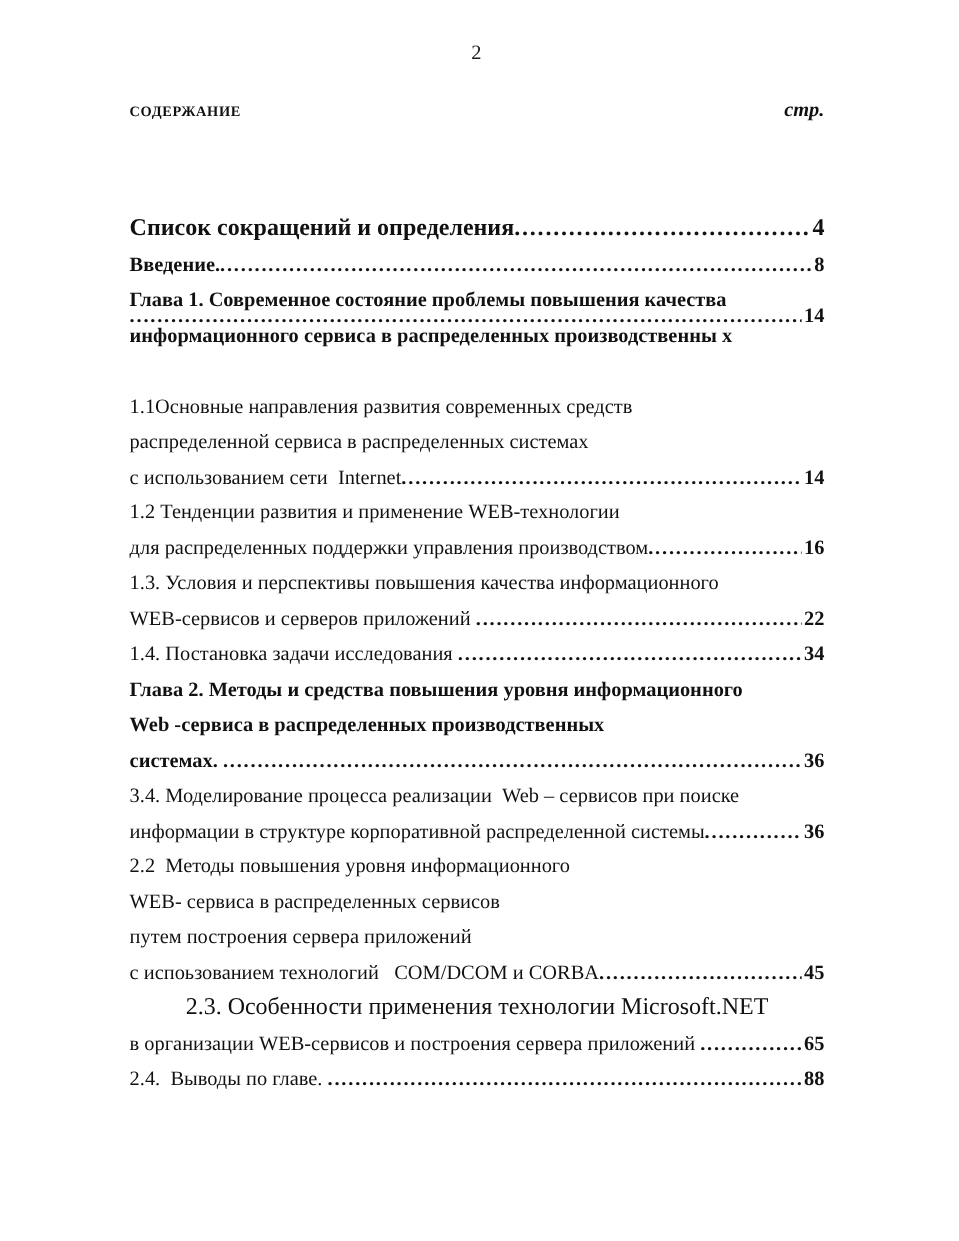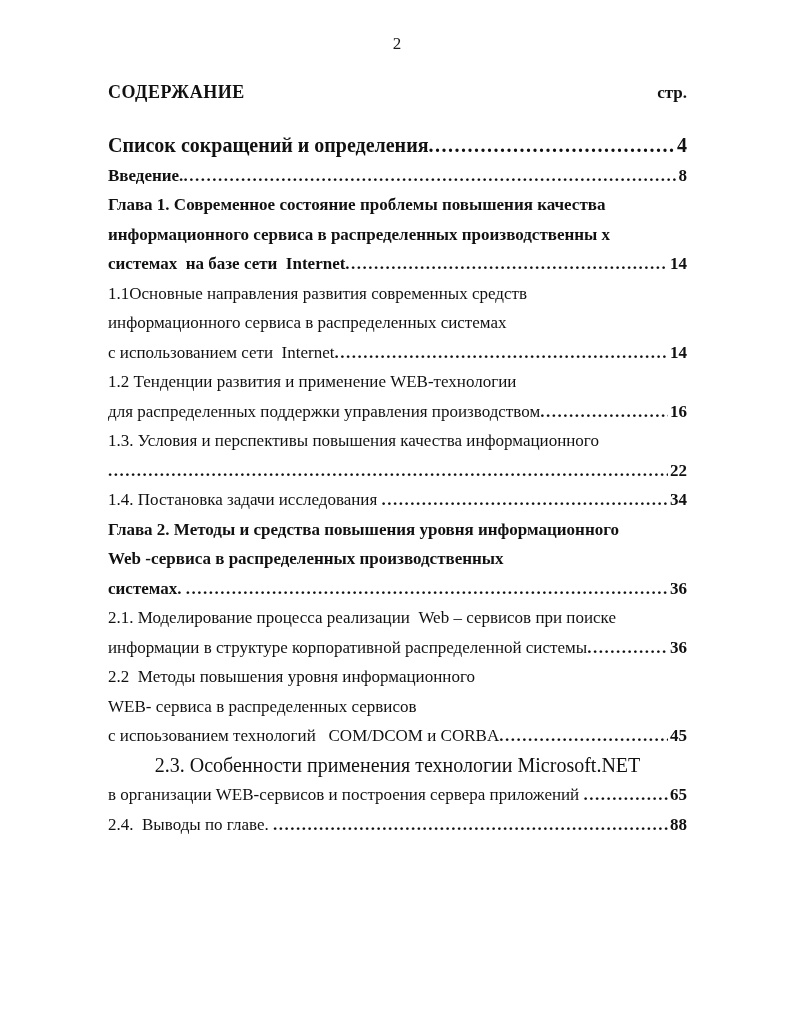--- a/index.html
+++ b/index.html
@@ -29,42 +29,44 @@
     color: #1a1a1a;
     height: 22px;
   }
   .header-row {
     margin-top: 26px;
     display: flex;
     justify-content: space-between;
     align-items: baseline;
   }
   .header-row .title {
-    font-size: 18px;
+    font-size: 12px;
     font-weight: bold;
     letter-spacing: 0.5px;
   }
   .header-row .pagecol {
     font-size: 17px;
     font-weight: bold;
+    font-style: italic;
   }
   .toc {
     margin-top: 28px;
   }
   .toc-line {
     display: flex;
     align-items: baseline;
     height: 29.5px;
     line-height: 29.5px;
     font-size: 17px;
     white-space: nowrap;
   }
   .toc-line .t {
     white-space: pre;
     flex: 0 0 auto;
+    margin-top: 46px;
   }
   .toc-line .dots {
     flex: 1 1 auto;
     overflow: hidden;
     letter-spacing: 1.5px;
     font-weight: bold;
   }
   .toc-line .pg {
     flex: 0 0 auto;
     font-weight: bold;
@@ -98,30 +100,29 @@
   </div>
       <div class="toc-line bold">
     <span class="t">Глава 1. Современное состояние проблемы повышения качества</span>
 
   </div>
       <div class="toc-line bold">
     <span class="t">информационного сервиса в распределенных производственны х</span>
 
   </div>
       <div class="toc-line bold">
-    <span class="t">системах  на базе сети  Internet</span>
     <span class="dots">........................................................................................................................................................................................................</span>
     <span class="pg"> 14</span>
   </div>
       <div class="toc-line">
     <span class="t">1.1Основные направления развития современных средств</span>
 
   </div>
       <div class="toc-line">
-    <span class="t">информационного сервиса в распределенных системах</span>
+    <span class="t">распределенной сервиса в распределенных системах</span>
 
   </div>
       <div class="toc-line">
     <span class="t">с использованием сети  Internet</span>
     <span class="dots">........................................................................................................................................................................................................</span>
     <span class="pg">14</span>
   </div>
       <div class="toc-line">
     <span class="t">1.2 Тенденции развития и применение WEB-технологии</span>
 
@@ -129,20 +130,21 @@
       <div class="toc-line">
     <span class="t">для распределенных поддержки управления производством</span>
     <span class="dots">........................................................................................................................................................................................................</span>
     <span class="pg">16</span>
   </div>
       <div class="toc-line">
     <span class="t">1.3. Условия и перспективы повышения качества информационного</span>
 
   </div>
       <div class="toc-line">
+    <span class="t">WEB-сервисов и серверов приложений </span>
     <span class="dots">........................................................................................................................................................................................................</span>
     <span class="pg"> 22</span>
   </div>
       <div class="toc-line">
     <span class="t">1.4. Постановка задачи исследования </span>
     <span class="dots">........................................................................................................................................................................................................</span>
     <span class="pg"> 34</span>
   </div>
       <div class="toc-line bold">
     <span class="t">Глава 2. Методы и средства повышения уровня информационного</span>
@@ -151,34 +153,38 @@
       <div class="toc-line bold">
     <span class="t">Web -сервиса в распределенных производственных</span>
 
   </div>
       <div class="toc-line bold">
     <span class="t">системах. </span>
     <span class="dots">........................................................................................................................................................................................................</span>
     <span class="pg">36</span>
   </div>
       <div class="toc-line">
-    <span class="t">2.1. Моделирование процесса реализации  Web – сервисов при поиске</span>
+    <span class="t">3.4. Моделирование процесса реализации  Web – сервисов при поиске</span>
 
   </div>
       <div class="toc-line">
     <span class="t">информации в структуре корпоративной распределенной системы</span>
     <span class="dots">........................................................................................................................................................................................................</span>
     <span class="pg">36</span>
   </div>
       <div class="toc-line">
     <span class="t">2.2  Методы повышения уровня информационного</span>
 
   </div>
       <div class="toc-line">
     <span class="t">WEB- сервиса в распределенных сервисов</span>
+
+  </div>
+      <div class="toc-line">
+    <span class="t">путем построения сервера приложений</span>
 
   </div>
       <div class="toc-line">
     <span class="t">с испоьзованием технологий   COM/DCOM и CORBA</span>
     <span class="dots">........................................................................................................................................................................................................</span>
     <span class="pg">45</span>
   </div>
       <div class="toc-line sm">
     <span class="t">2.3. Особенности применения технологии Microsoft.NET</span>
 

